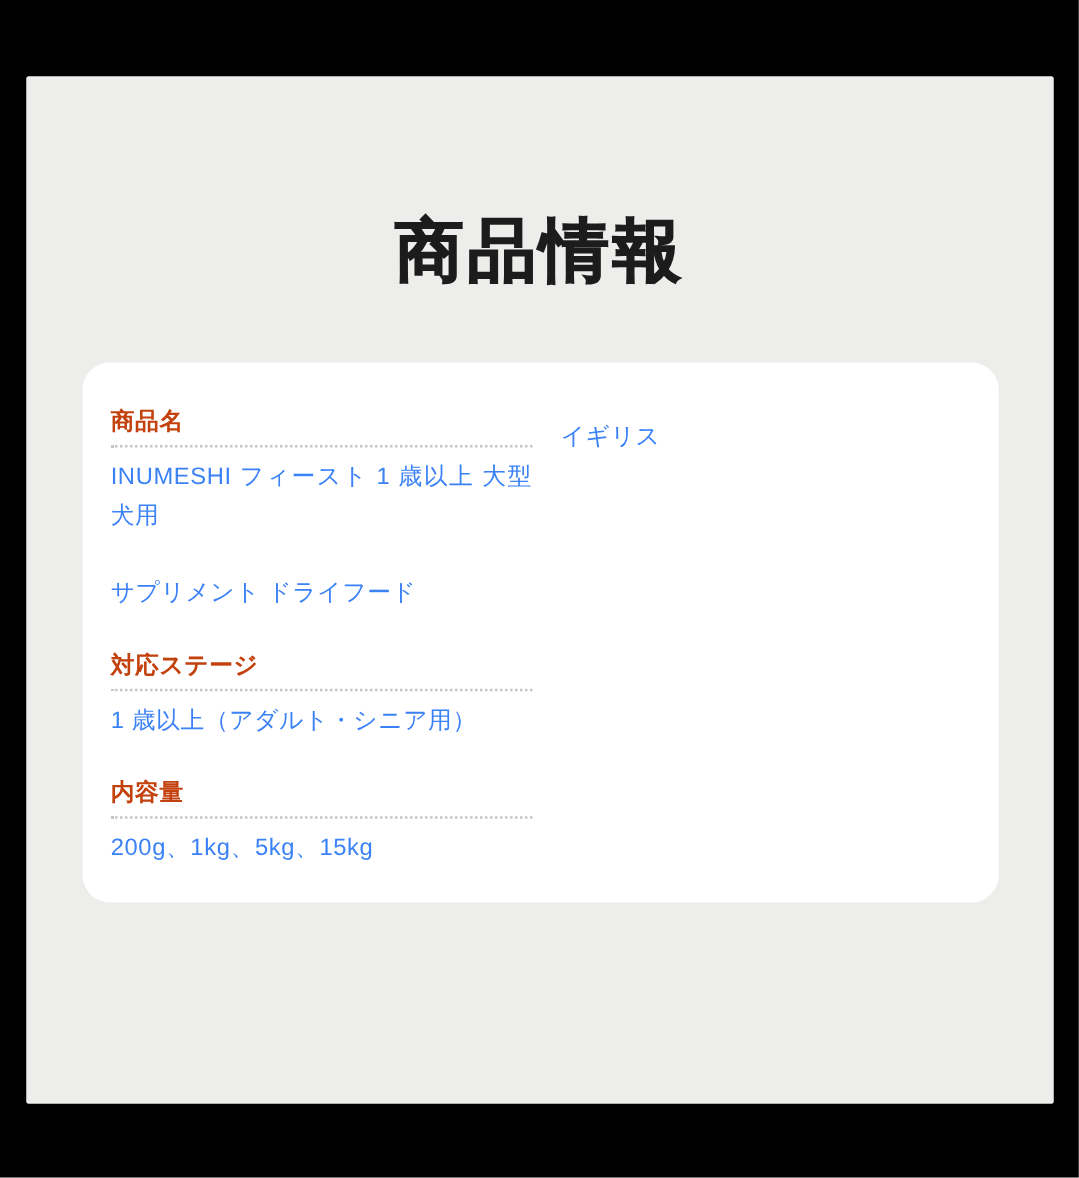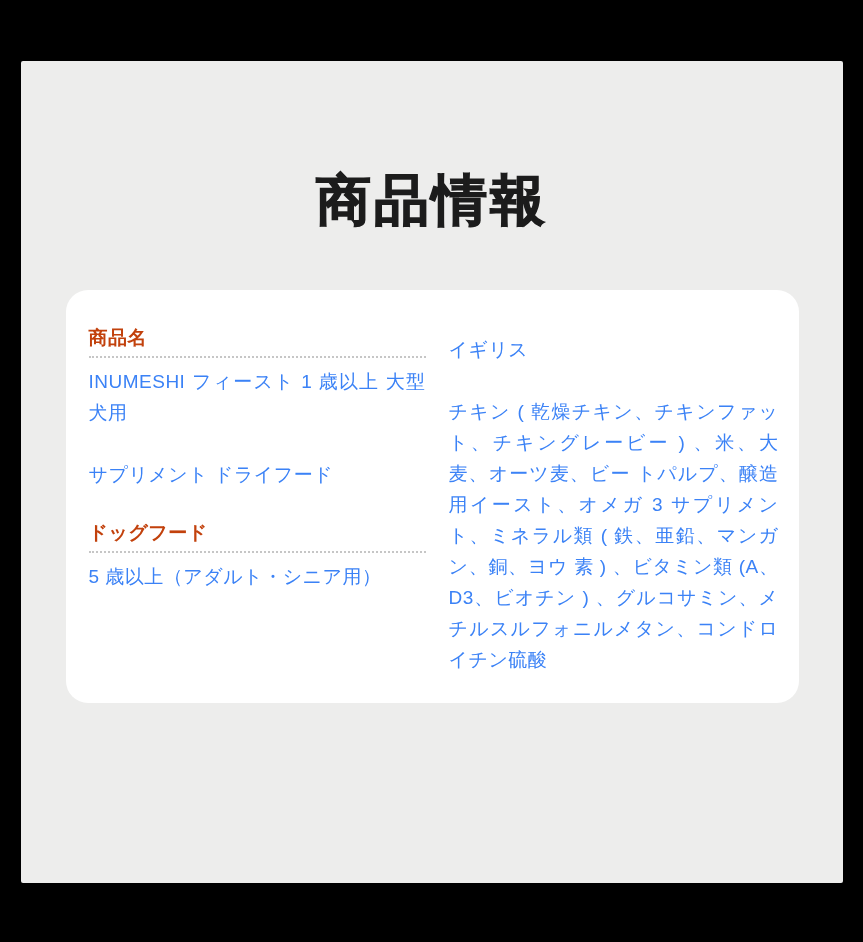--- a/index.html
+++ b/index.html
@@ -81,28 +81,31 @@
 
     <div class="column">
       <div class="field">
         <div class="field-label">商品名</div>
         <div class="field-value">INUMESHI フィースト 1 歳以上 大型犬用</div>
       </div>
       <div class="field">
         <div class="field-value">サプリメント ドライフード</div>
       </div>
       <div class="field">
-        <div class="field-label">ドッグフード</div>
-        <div class="field-value">5 歳以上（アダルト・シニア用）</div>
+        <div class="field-label">対応ステージ</div>
+        <div class="field-value">1 歳以上（アダルト・シニア用）</div>
+      </div>
+      <div class="field">
+        <div class="field-label">内容量</div>
+        <div class="field-value">200g、1kg、5kg、15kg</div>
       </div>
     </div>
 
     <div class="column">
       <div class="field">
         <div class="field-value">イギリス</div>
       </div>
       <div class="field">
-        <div class="field-value">チキン ( 乾燥チキン、チキンファット、チキングレービー ) 、米、大麦、オーツ麦、ビー トパルプ、醸造用イースト、オメガ 3 サプリメント、ミネラル類 ( 鉄、亜鉛、マンガン、銅、ヨウ 素 ) 、ビタミン類 (A、D3、ビオチン ) 、グルコサミン、メチルスルフォニルメタン、コンドロイチン硫酸</div>
       </div>
     </div>
 
   </div>
 </div>
 
 </body></html>

